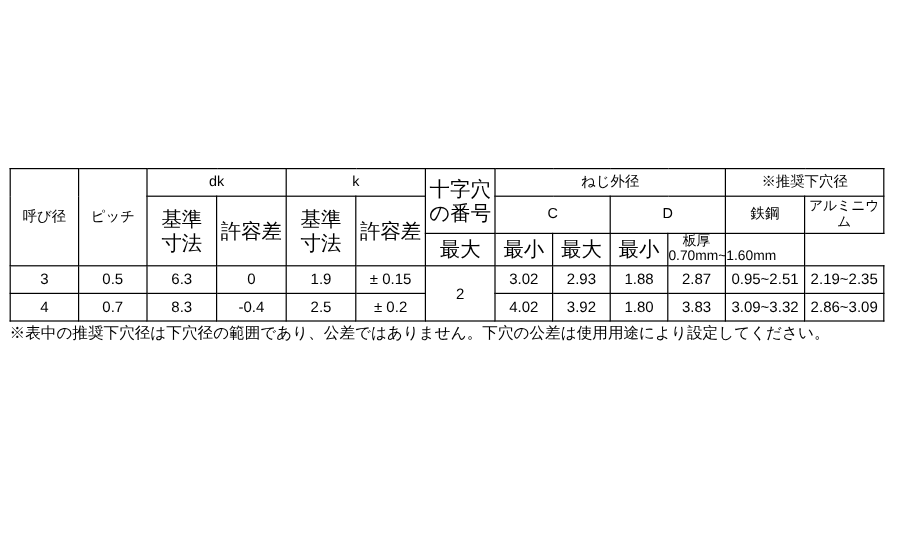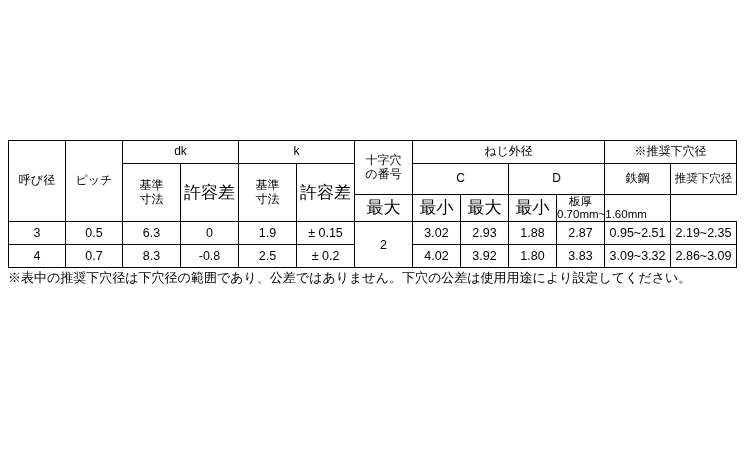--- a/index.html
+++ b/index.html
@@ -39,21 +39,21 @@
     height: 26px;
   }
   .h-row1 td { height: 22px; }
   .h-row2 td { height: 30px; }
   .h-row3 td { height: 22px; margin-top: 20px; }
   .data-row td {
     height: 22px;
     font-size: 12.5px;
   }
   .two-line {
-    font-size: 12px;
+    font-size: 17px;
     line-height: 1.05;
   }
   .small-head {
     font-size: 17px;
   }
   .tiny {
     font-size: 11.5px;
   }
   .note {
     margin-top: 2px;
@@ -106,21 +106,21 @@
         </td>
         <td rowspan="2" class="small-head">許容差</td>
         <td rowspan="2" class="two-line">
           <span class="cell-wrap">基準</span>
           <span class="cell-wrap">寸法</span>
         </td>
         <td rowspan="2" class="small-head">許容差</td>
         <td colspan="2">C</td>
         <td colspan="2">D</td>
         <td>鉄鋼</td>
-        <td class="tiny">推奨下穴径</td>
+        <td class="tiny">アルミニウム</td>
       </tr>
       <tr class="h-row3">
         <td class="small-head">最大</td>
         <td class="small-head">最小</td>
         <td class="small-head">最大</td>
         <td class="small-head">最小</td>
         <td class="tiny">板厚 0.70mm~1.60mm</td>
         <td class="tiny"></td>
       </tr>
       <tr class="data-row">
@@ -135,21 +135,21 @@
         <td>2.93</td>
         <td>1.88</td>
         <td>2.87</td>
         <td>0.95~2.51</td>
         <td>2.19~2.35</td>
       </tr>
       <tr class="data-row">
         <td>4</td>
         <td>0.7</td>
         <td>8.3</td>
-        <td>-0.8</td>
+        <td>-0.4</td>
         <td>2.5</td>
         <td>± 0.2</td>
         <td>4.02</td>
         <td>3.92</td>
         <td>1.80</td>
         <td>3.83</td>
         <td>3.09~3.32</td>
         <td>2.86~3.09</td>
       </tr>
     </tbody>

